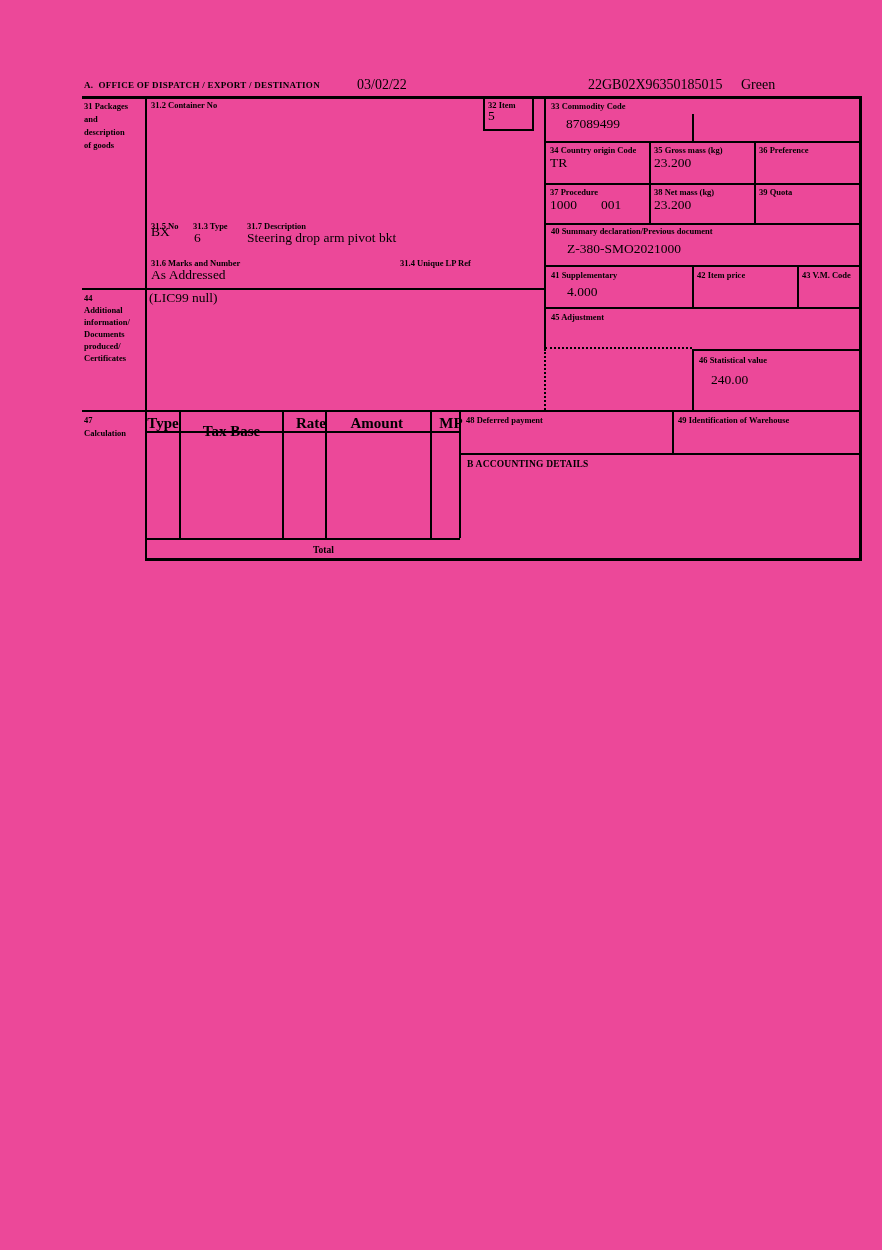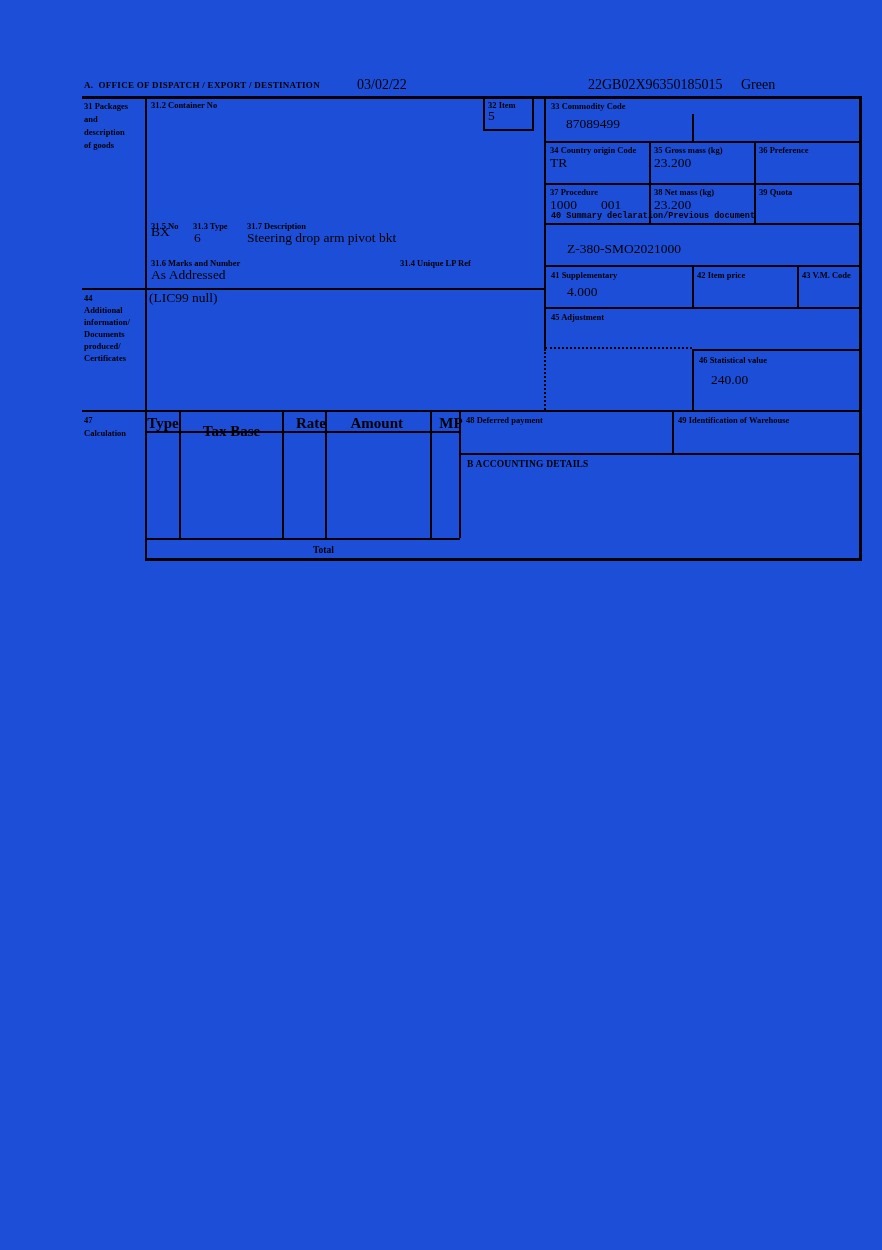--- a/index.html
+++ b/index.html
@@ -1,16 +1,16 @@
 <!DOCTYPE html>
 <html><head>
 <meta charset="utf-8">
 <style>
   html,body{margin:0;padding:0;background:#fff;}
-  .page{position:relative;width:882px;height:1250px;background:#1d4ed8;overflow:hidden;
+  .page{position:relative;width:882px;height:1250px;background:#ec4899;overflow:hidden;
         font-family:"Liberation Serif","DejaVu Serif",serif;color:#000;}
   .ln{position:absolute;background:#000;}
   .lnd-h{position:absolute;border-top:2px dotted #000;height:0;}
   .lnd-v{position:absolute;border-left:2px dotted #000;width:0;}
   .lbl{position:absolute;font-size:8.5px;font-weight:bold;white-space:pre;line-height:10px;}
   .val{position:absolute;font-size:13.5px;white-space:pre;line-height:14px;}
   .multi{position:absolute;font-size:8.5px;font-weight:bold;}
   .multi div{white-space:pre;}
   .hdr-lbl{position:absolute;font-size:9px;font-weight:bold;letter-spacing:.3px;white-space:pre;}
   .hdr-val{position:absolute;font-size:14px;white-space:pre;}
@@ -91,21 +91,21 @@
   <div class="val" style="left:654px;top:198px;">23.200</div>
   <div class="lbl" style="left:759px;top:187px;">39 Quota</div>
 
   <div class="lbl" style="left:151px;top:221px;">31.5 No</div>
   <div class="lbl" style="left:193px;top:221px;">31.3 Type</div>
   <div class="lbl" style="left:247px;top:221px;">31.7 Description</div>
   <div class="val" style="left:151px;top:225px;text-align:center;">BX</div>
   <div class="val" style="left:194px;top:231px;">6</div>
   <div class="val" style="left:247px;top:231px;">Steering drop arm pivot bkt</div>
 
-  <div class="lbl" style="left:551px;top:211px;font-family:Liberation Mono, monospace;">40 Summary declaration/Previous document</div>
+  <div class="lbl" style="left:551px;top:226px;">40 Summary declaration/Previous document</div>
   <div class="val" style="left:567px;top:242px;">Z-380-SMO2021000</div>
 
   <div class="lbl" style="left:151px;top:258px;">31.6 Marks and Number</div>
   <div class="lbl" style="left:400px;top:258px;">31.4 Unique LP Ref</div>
   <div class="val" style="left:151px;top:268px;">As Addressed</div>
 
   <div class="lbl" style="left:551px;top:270px;">41 Supplementary</div>
   <div class="val" style="left:567px;top:285px;">4.000</div>
   <div class="lbl" style="left:697px;top:270px;">42 Item price</div>
   <div class="lbl" style="left:802px;top:270px;">43 V.M. Code</div>

